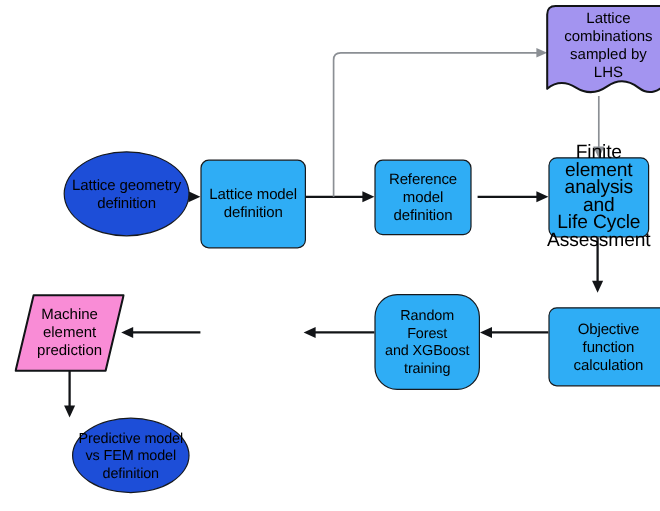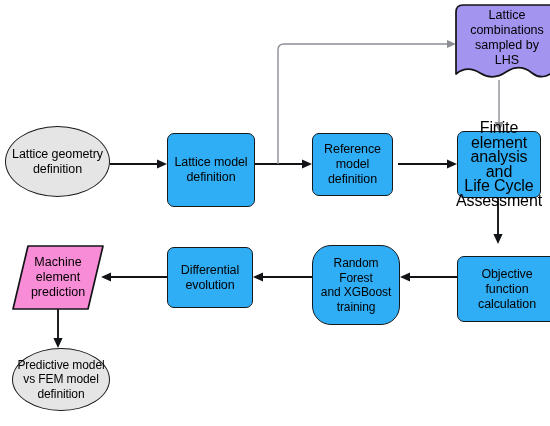--- a/index.html
+++ b/index.html
@@ -36,23 +36,24 @@
 
   
   .proc {
     background: #2fadf5;
     border: 1.6px solid #16191d;
     border-radius: 7px;
   }
 
   
   .term {
-    background: #e5e5e5;
+    background: #1d4ed8;
     border: 1.6px solid #16191d;
     border-radius: 50%;
+    margin-left: 48px;
   }
 
   
   .para-wrap {
     position: absolute;
     z-index: 3;
   }
   .para-wrap svg { display: block; }
   .para-wrap .lbl {
     position: absolute;
@@ -203,24 +204,20 @@
 function
 calculation</span>
   </div>
 
   <div class="node proc" style="left:312px; top:245px; width:88px; height:80px; font-size:12px; line-height:14.5px;border-radius:19px;">
     <span class="lbl">Random Forest
 and XGBoost
 training</span>
   </div>
 
-  <div class="node proc" style="left:167px; top:247px; width:86px; height:61px;">
-    <span class="lbl">Differential
-evolution</span>
-  </div>
 
   <div class="para-wrap" style="left:12px; top:245px; width:92px; height:65px;">
     <svg width="92" height="65" viewBox="0 0 92 65">
       <polygon points="16,1 91,1 76,64 1,64" fill="#f98cd6" stroke="#121417" stroke-width="1.7" stroke-linejoin="round"></polygon>
     </svg>
     <span class="lbl">Machine
 element
 prediction</span>
   </div>
 

